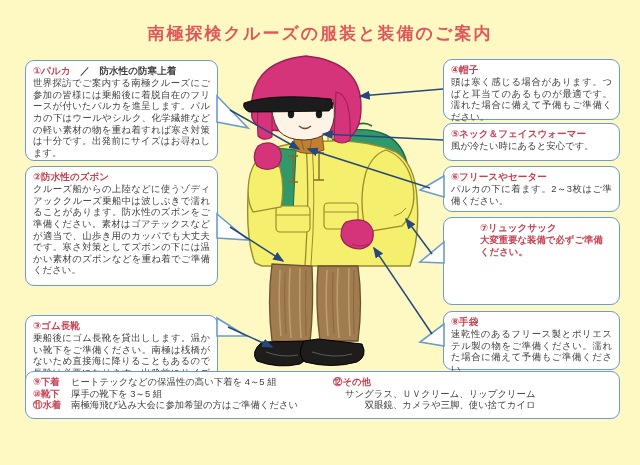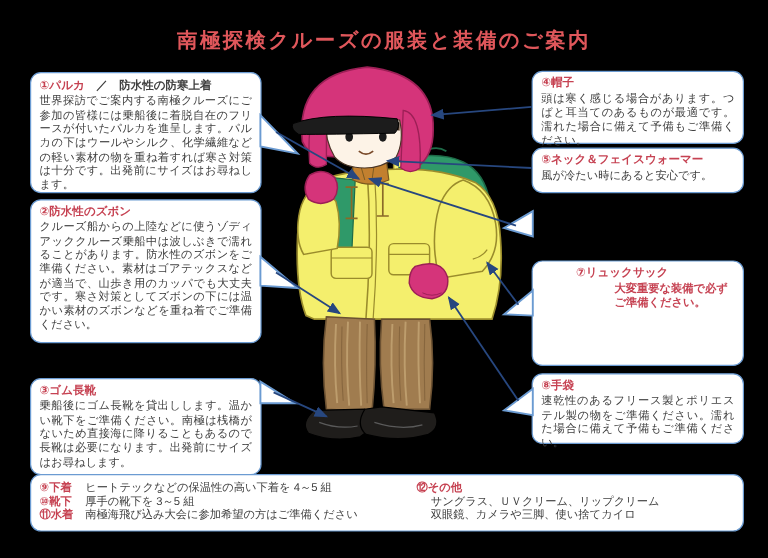--- a/index.html
+++ b/index.html
@@ -1,42 +1,42 @@
 <!DOCTYPE html>
 <html><head>
 <meta charset="utf-8">
 <style>
   html,body{margin:0;padding:0;}
   body{background:#888;font-family:"Liberation Sans","DejaVu Sans",sans-serif;}
-  #page{position:relative;width:640px;height:465px;background:#000000;overflow:hidden;margin:0 auto;}
+  #page{position:relative;width:640px;height:465px;background:#fef9c3;overflow:hidden;margin:0 auto;}
   .title{position:absolute;top:22px;left:0;width:100%;text-align:center;
          font-size:17px;font-weight:bold;letter-spacing:2px;color:#e0575b;}
   .bx{position:absolute;box-sizing:border-box;background:#fff;border:1.6px solid #6b9bd2;
       border-radius:9px;padding:4px 7px 3px 7px;font-size:9.4px;line-height:1.24;color:#3f3f3f;z-index:2;}
   .bx .hd{color:#c64252;font-weight:bold;font-size:9.6px;}
   .bx .hd-suffix{color:#3f3f3f;font-weight:bold;}
-  .bx .sub{color:#c64252;font-weight:bold;margin-left:32px;}
+  .bx .sub{color:#c64252;font-weight:bold;}
   .bx .bd{text-align:justify;}
   
   .b1{left:25px;top:60px;width:193px;height:101px;}
   .b2{left:25px;top:166px;width:193px;height:120px;}
   .b3{left:25px;top:291px;width:193px;height:81px;margin-top:24px;}
   
   .b4{left:443px;top:59px;width:177px;height:61px;}
   .b5{left:443px;top:123px;width:177px;height:38px;}
   .b6{left:443px;top:166px;width:177px;height:46px;}
   .b7{left:443px;top:217px;width:177px;height:88px;padding-left:36px;}
   .b8{left:443px;top:311px;width:177px;height:59px;}
   
-  .b9{left:25px;top:371px;width:595px;height:48px;display:flex;gap:14px;margin-top:24px;}
+  .b9{left:25px;top:371px;width:595px;height:48px;display:flex;}
   .b9 .col-left{width:300px;}
   .b9 .row{display:flex;}
   .b9 .lab{color:#c64252;font-weight:bold;width:38px;flex:0 0 38px;}
   .b9 .col-right .lab{width:auto;flex:none;}
-  .b9 .col-right .line{padding-left:12px;}
+  .b9 .col-right .line{padding-left:12px;text-align:right;}
   svg.overlay{position:absolute;left:0;top:0;z-index:3;pointer-events:none;}
 </style>
 </head>
 <body>
 
 <div id="page">
 
   <div class="title">南極探検クルーズの服装と装備のご案内</div>
 
   <div class="bx b1">
@@ -57,20 +57,24 @@
   <div class="bx b5">
     <div class="hd">⑤ネック＆フェイスウォーマー</div>
     <div class="bd">風が冷たい時にあると安心です。</div>
   </div>
 
   <div class="bx b4">
     <div class="hd">④帽子</div>
     <div class="bd">頭は寒く感じる場合があります。つばと耳当てのあるものが最適です。濡れた場合に備えて予備もご準備ください。</div>
   </div>
 
+  <div class="bx b6">
+    <div class="hd">⑥フリースやセーター</div>
+    <div class="bd">パルカの下に着ます。2～3枚はご準備ください。</div>
+  </div>
 
   <div class="bx b7">
     <div class="hd">⑦リュックサック</div>
     <div class="sub">大変重要な装備で必ずご準備ください。</div>
   </div>
 
   <div class="bx b8">
     <div class="hd">⑧手袋</div>
     <div class="bd">速乾性のあるフリース製とポリエステル製の物をご準備ください。濡れた場合に備えて予備もご準備ください。</div>
   </div>

